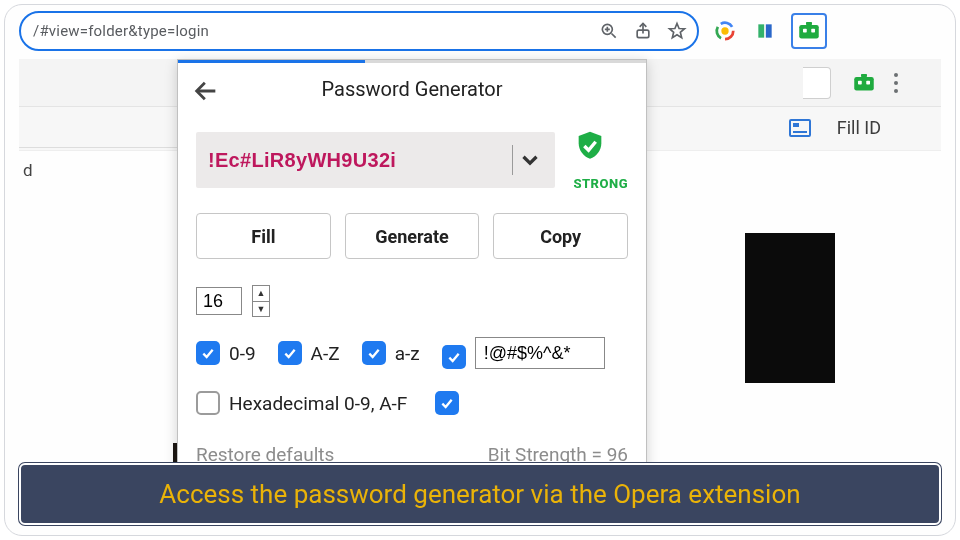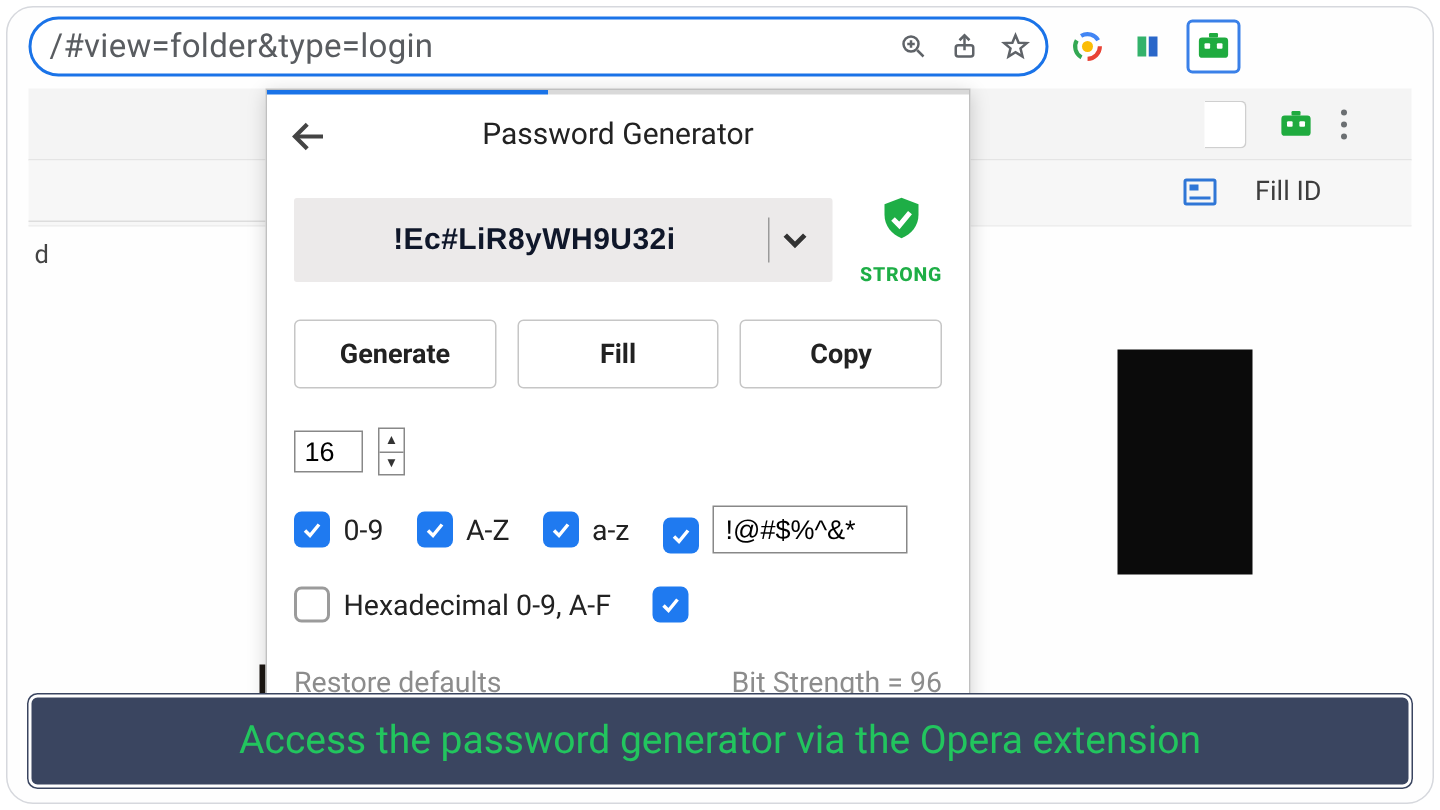--- a/index.html
+++ b/index.html
@@ -26,21 +26,21 @@
     top: 6px; left: 14px;
     width: 680px; height: 40px;
     border: 2px solid #1a73e8;
     border-radius: 22px;
     background: #fff;
     display: flex;
     align-items: center;
     padding: 0 10px 0 12px;
     gap: 14px;
     color: #5f6368;
-    font-size: 22px;
+    font-size: 15px;
   }
   .addrbar .url { flex: 1; color: #595c60; letter-spacing: .2px; }
   .addrbar-icon { width: 20px; height: 20px; display:flex;align-items:center;justify-content:center; color:#5f6368; }
   
   .ext-row {
     position: absolute;
     top: 8px; left: 706px;
     display: flex; align-items: center; gap: 12px;
   }
   .ext-icon {
@@ -123,24 +123,24 @@
     position:absolute; left:14px; top:14px;
     width:28px;height:28px; color:#444;
   }
   .popup-body { padding: 14px 18px 18px 18px; }
   .pwd-row { display:flex; align-items:center; gap:18px; }
   .pwd-box {
     flex:1; background:#eceaea; height:56px;
     display:flex; align-items:center; padding:0 12px;
     border-radius:2px;
   }
-  .pwd-text { flex:1; font-size:20px; font-weight:700; color:#0f172a; font-family: Arial, sans-serif; letter-spacing:.3px;text-align:center;}
+  .pwd-text { flex:1; font-size:20px; font-weight:700; color:#be185d; font-family: Arial, sans-serif; letter-spacing:.3px;}
   .pwd-divider { width:1px; height:30px; background:#9a9a9a; margin:0 4px 0 8px;}
   .pwd-caret { width:26px;height:26px; color:#333; }
-  .strength { display:flex; flex-direction:column; align-items:center; gap:13px; }
+  .strength { display:flex; flex-direction:column; gap:13px; }
   .shield { width:34px; height:34px; }
   .strength-label { color:#1eae46; font-weight:800; font-size:13px; letter-spacing:.5px;}
   .btn-row { display:flex; gap:14px; margin-top:22px; }
   .btn {
     flex:1; height:46px; border:1px solid #c6c6c6; border-radius:4px;
     background:#fff; font-weight:700; font-size:18px; color:#222;
     display:flex;align-items:center;justify-content:center;
   }
   .numchar-row { display:flex; align-items:center; gap:10px; margin-top:26px; font-size:19px; color:#222;}
   .numchar-input {
@@ -163,21 +163,21 @@
     height:32px; border:1px solid #888; font-size:18px; padding:2px 8px; width:130px;
   }
   .footer-row {
     display:flex; justify-content:space-between; margin-top:28px;
     color:#8c8c8c; font-size:19px;
   }
   .footer-row .link { color:#8c8c8c; }
   
   .caption {
     position:absolute; left:14px; right:14px; bottom:10px;
-    background:#3a4560; color:#22c55e;
+    background:#3a4560; color:#eab308;
     border:2px solid #fff; border-radius:6px;
     padding:14px 20px; font-size:26px; text-align:center;
     box-shadow: 0 0 0 1px #3a4560;
   }
 </style>
 </head>
 <body>
 
 <div class="frame">
 
@@ -288,24 +288,24 @@
           <svg class="shield" viewBox="0 0 24 24">
             <path d="M12 2l8 3v5c0 5-3.4 9.4-8 11-4.6-1.6-8-6-8-11V5l8-3z" fill="#1eae46"></path>
             <polyline points="8,12 11,15 16,9" fill="none" stroke="#fff" stroke-width="2.4"></polyline>
           </svg>
           <span class="strength-label">STRONG</span>
         </div>
       </div>
 
       <div class="btn-row">
         <div class="btn">
-            <span>Generate</span>
+            <span>Fill</span>
           </div>
         <div class="btn">
-            <span>Fill</span>
+            <span>Generate</span>
           </div>
         <div class="btn">
             <span>Copy</span>
           </div>
       </div>
 
       <div class="numchar-row">
         <input class="numchar-input" value="16" style="">
         <div class="spinner">
           <div>▲</div>

